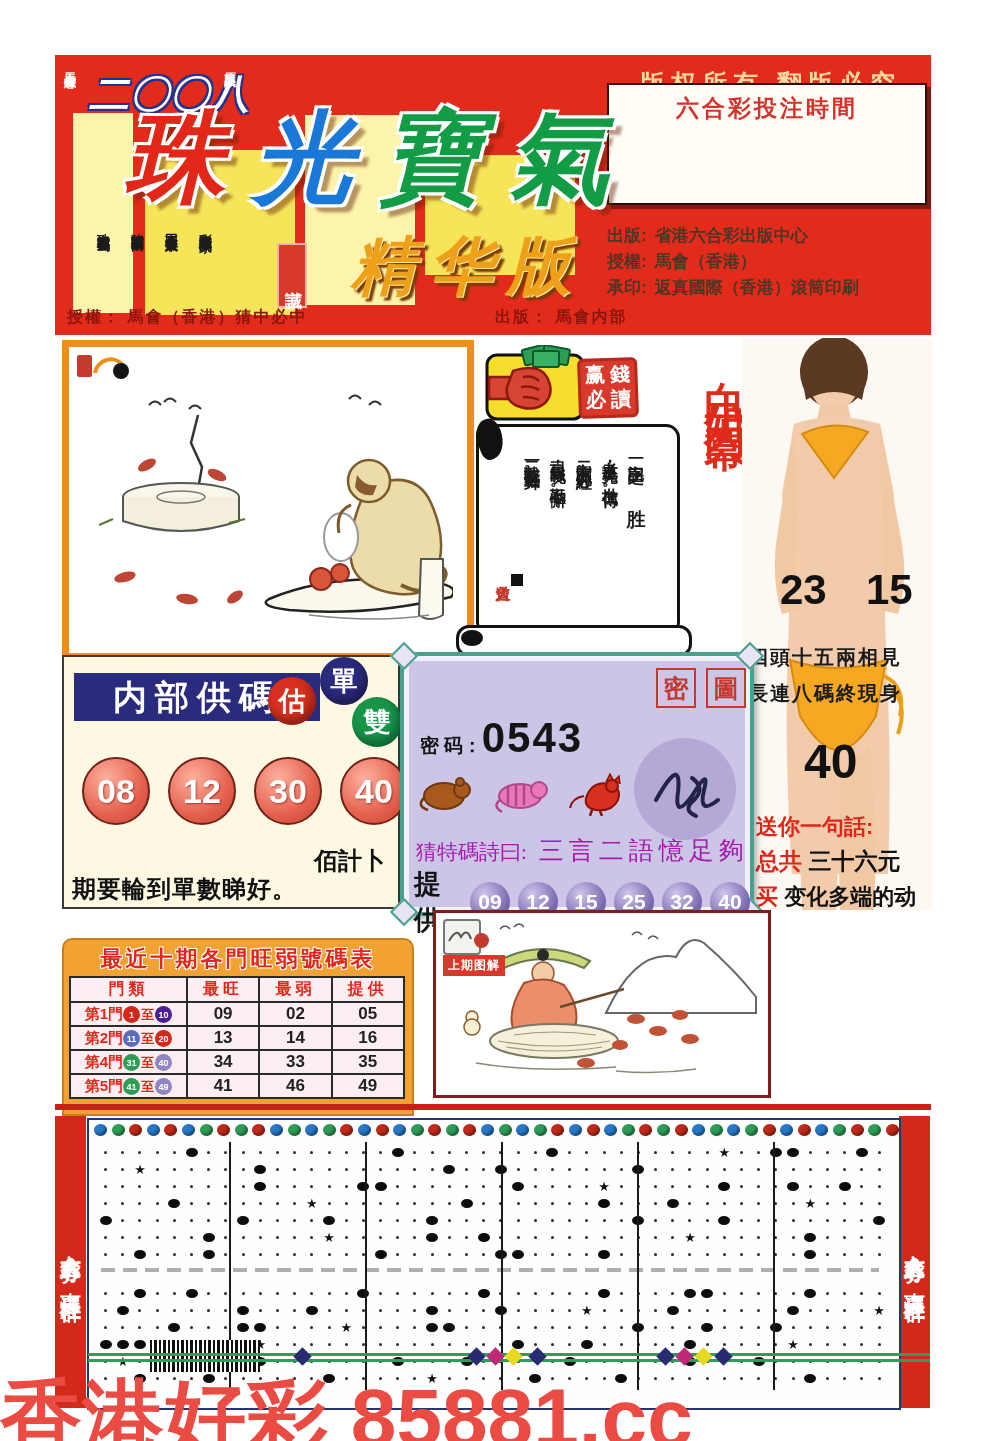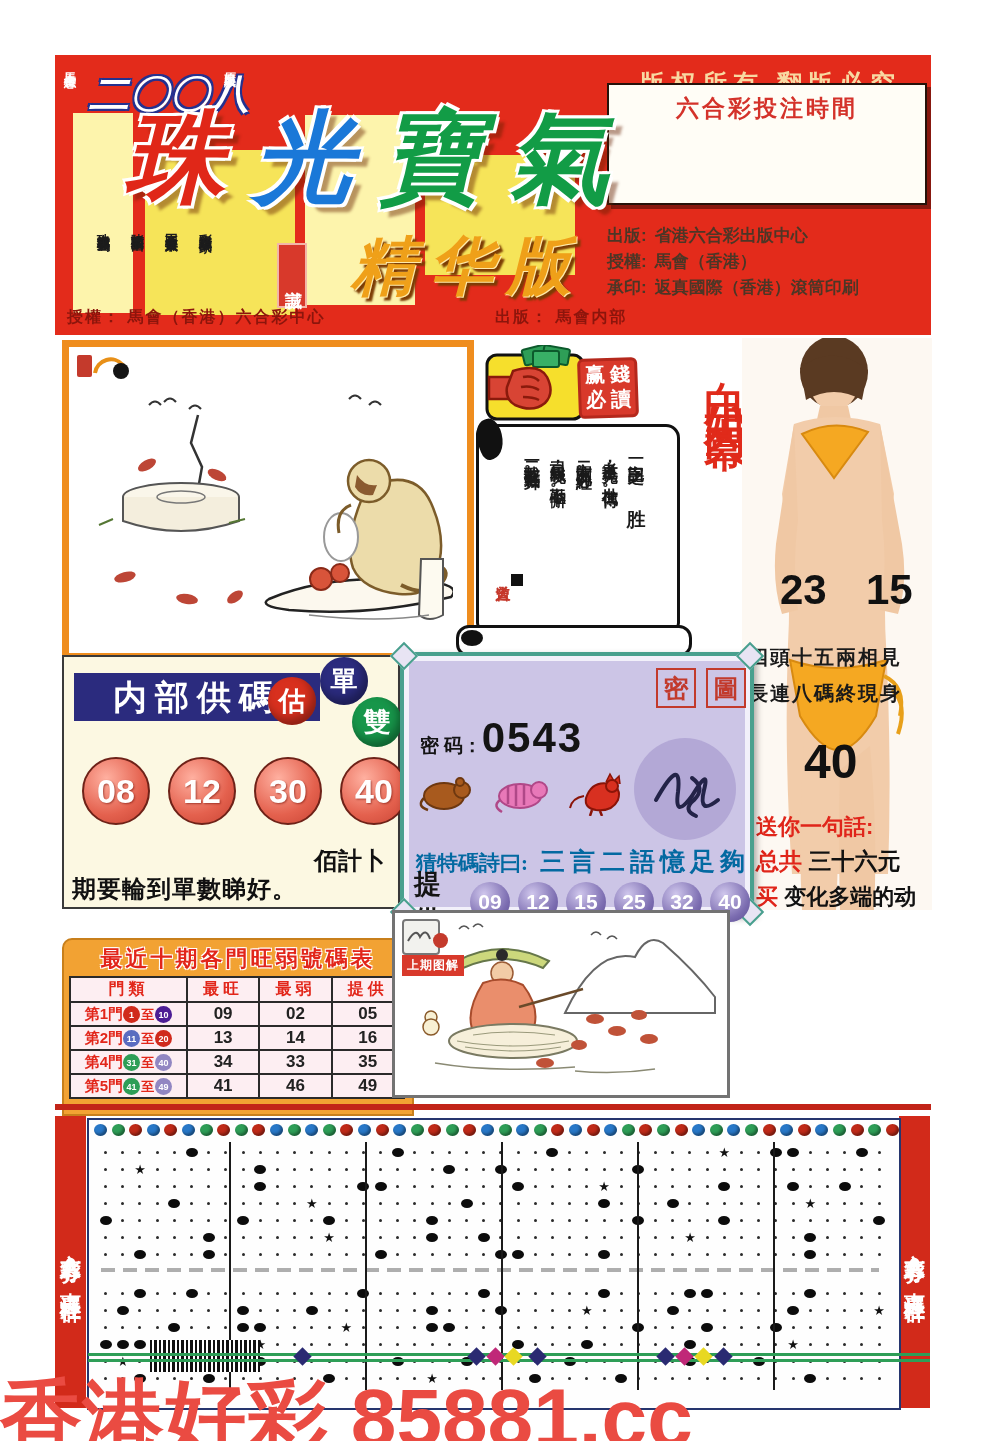--- a/index.html
+++ b/index.html
@@ -83,21 +83,21 @@
          border:4px solid #49a08e;box-shadow:inset 0 0 0 5px #f2f0fa,3px 3px 6px rgba(0,0,0,.3);}
   .guess-corner{position:absolute;width:16px;height:16px;background:#e8e4f4;border:2px solid #49a08e;transform:rotate(45deg);}
   .guess-title{position:absolute;left:30px;top:14px;font-size:31px;font-weight:bold;color:#141414;
                letter-spacing:16px;font-family:"Liberation Serif","DejaVu Serif",serif;}
   .mi-seal{width:36px;height:36px;border:2px solid #c23a2c;color:#c23a2c;font-size:25px;font-weight:bold;
            display:flex;align-items:center;justify-content:center;font-family:"Liberation Serif","DejaVu Serif",serif;}
   .pwd-label{font-size:19px;font-weight:bold;font-family:"Liberation Serif","DejaVu Serif",serif;color:#141414;}
   .pwd-value{font-size:42px;font-weight:bold;color:#141414;letter-spacing:2px;}
   .mystic-circle{position:absolute;left:230px;top:82px;width:102px;height:102px;border-radius:50%;background:#b3a8d6;}
   .poem-line{position:absolute;left:12px;top:178px;font-family:"Liberation Serif","DejaVu Serif",serif;
-             font-weight:bold;color:#0369a1;white-space:nowrap;margin-top:11px;}
+             font-weight:normal;color:#a21caf;white-space:nowrap;}
   .provide-row{position:absolute;left:10px;top:210px;display:flex;align-items:center;}
   .provide-label{font-size:27px;font-weight:bold;font-family:"Liberation Serif","DejaVu Serif",serif;color:#141414;}
   .p-ball{width:40px;height:40px;border-radius:50%;margin-left:8px;
           background:radial-gradient(circle at 35% 30%,#cfc6ec,#7b6cb0 65%,#5a4c92);
           color:#fff;font-size:21px;font-weight:bold;display:flex;align-items:center;justify-content:center;}
 
   
   .gate-table{left:62px;top:938px;width:348px;height:174px;background:#f2a233;border-radius:10px 10px 0 0;
               border:2px solid #c87f1b;}
   .gate-title{text-align:center;font-size:22px;font-weight:bold;color:#e2261a;letter-spacing:3px;padding-top:4px;
@@ -105,21 +105,21 @@
   .gate-grid{position:absolute;left:5px;top:36px;width:336px;border-collapse:collapse;}
   .gate-grid td,.gate-grid th{border:2px solid #2a2a2a;font-size:17px;text-align:center;padding:1px 0;background:#fdeef2;}
   .gate-grid th{color:#e2261a;font-size:16px;letter-spacing:4px;}
   .gate-name{color:#e2261a;font-weight:bold;font-size:15px;}
   .gball{display:inline-flex;width:17px;height:17px;border-radius:50%;color:#fff;font-size:9px;font-weight:bold;
          align-items:center;justify-content:center;vertical-align:middle;}
   .zhi{color:#e2261a;font-weight:bold;font-size:13px;margin:0 1px;}
   .gate-val{color:#222;font-weight:bold;}
 
   
-  .sage{left:392px;top:910px;width:332px;height:182px;background:#fff;border:3px solid #737373;}
+  .sage{left:433px;top:910px;width:332px;height:182px;background:#fff;border:3px solid #7f1d1d;}
   .sage-label{position:absolute;left:7px;top:42px;background:#d8392b;color:#fff;font-size:12px;
               font-weight:bold;padding:2px 5px;letter-spacing:1px;}
   .sage-chip{position:absolute;left:7px;top:6px;width:34px;height:32px;background:#f2f2ee;border:2px solid #777;border-radius:4px;}
   .sage-chip-dot{position:absolute;left:38px;top:20px;width:15px;height:15px;border-radius:50%;background:#c43a2c;}
 
   
   .red-rule{left:55px;top:1104px;width:876px;height:6px;background:#c22418;}
   .side-banner{width:31px;height:292px;background:#d22a1a;display:flex;align-items:center;justify-content:center;}
   .side-banner .vtext{color:#fff;font-size:21px;font-weight:bold;line-height:22px;
                       font-family:"Liberation Serif","DejaVu Serif",serif;letter-spacing:3px;}
@@ -179,21 +179,21 @@
         <div class="slogan-col">珠光寶氣尋靈碼</div>
         <div class="slogan-col">賭根剷去頭不回</div>
         <div class="slogan-col">因會至貧無米炊</div>
         <div class="slogan-col">六彩賭思禍萬家</div>
       </div>
 
     <div class="abs seal-chengyan vtext" style="left:222px;top:188px;width:26px;height:56px;">誠言</div>
 
     <div class="abs jinghua" style="left:296px;top:168px;">精华版</div>
 
-    <div class="abs hdr-bottom" style="left:12px;top:252px;">授權： 馬會（香港）六合彩中心</div>
+    <div class="abs hdr-bottom" style="left:12px;top:252px;">授權： 馬會（香港）猜中必中</div>
     <div class="abs hdr-bottom" style="left:440px;top:252px;">出版： 馬會内部</div>
   </div>
 
   <div class="abs monkey-box">
     <svg width="384" height="292" viewBox="0 0 384 292">
       <rect x="8" y="8" width="15" height="22" rx="2" fill="#c43a2c"></rect>
       <path d="M26,26 a16,16 0 0 1 28,-8" stroke="#e89018" stroke-width="4" fill="none"></path>
       <circle cx="52" cy="24" r="8" fill="#141414"></circle>
       <path d="M80,58 q6,-7 12,0 M95,55 q6,-7 12,0 M120,62 q6,-7 12,0" stroke="#333" stroke-width="2" fill="none"></path>
       <path d="M280,52 q6,-7 12,0 M300,58 q6,-7 12,0" stroke="#333" stroke-width="2" fill="none"></path>

